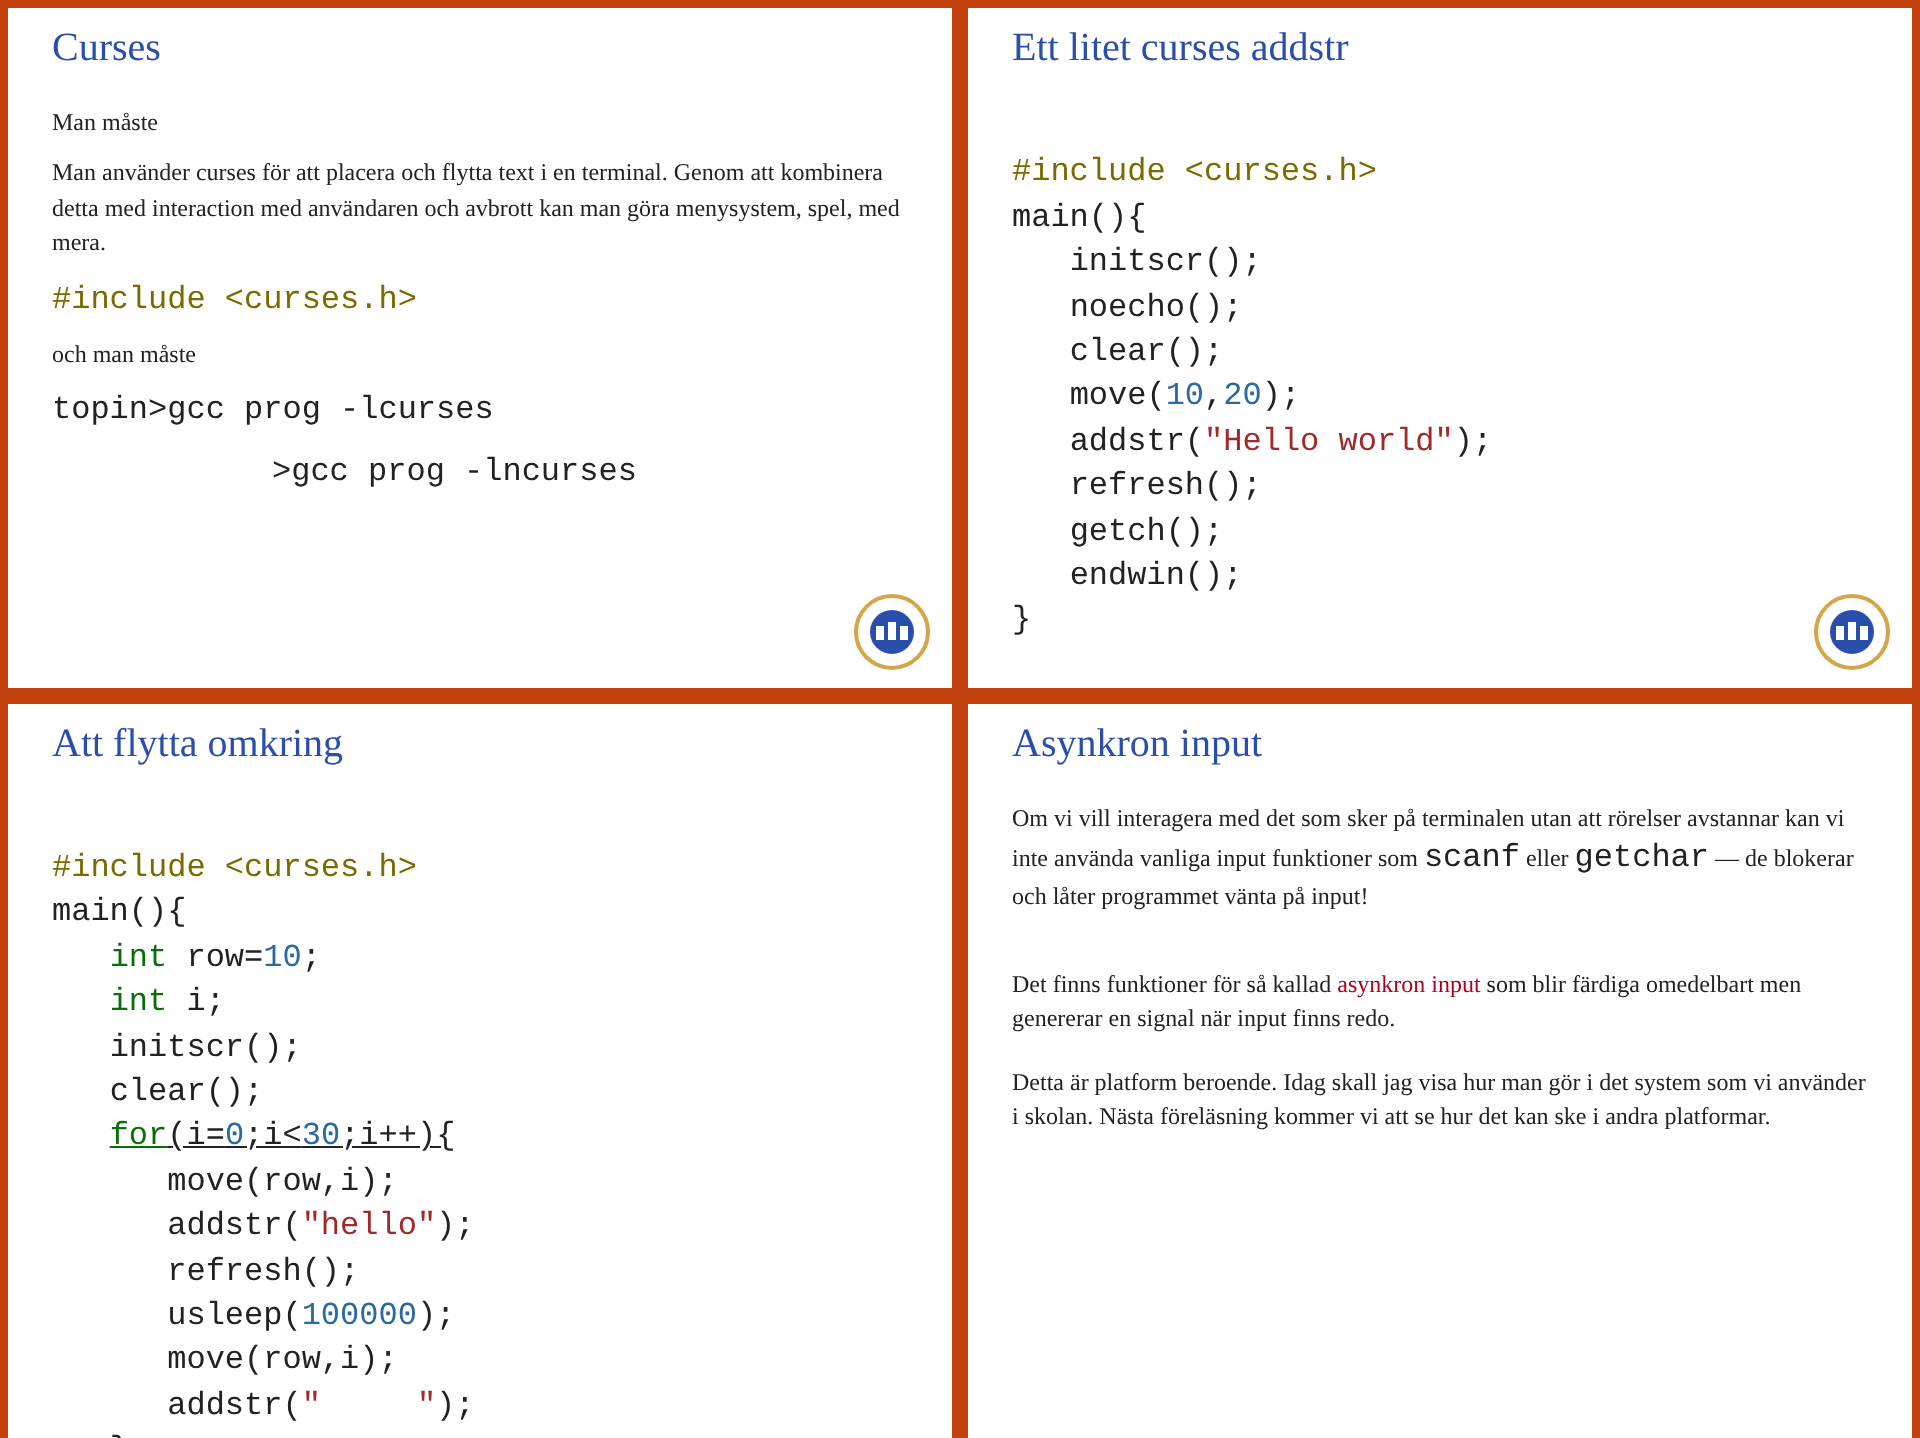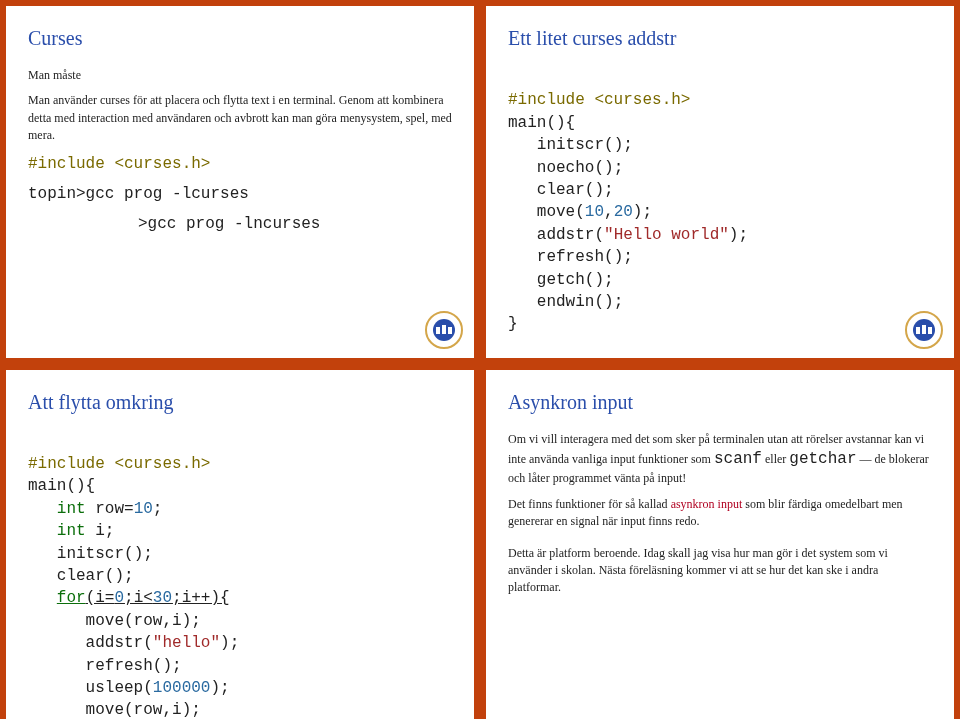--- a/index.html
+++ b/index.html
@@ -11,22 +11,22 @@
     overflow: hidden;
   }
   .grid {
     display: grid;
     grid-template-columns: 1fr 1fr;
     grid-template-rows: 1fr 1fr;
     width: 960px;
     height: 719px;
   }
   .panel {
-    border: 6px solid #c2410c;
-    padding: 18px 22px 14px 22px;
+    border: 4px solid #c2410c;
+    padding: 6px 22px 14px 22px;
     position: relative;
     font-size: 12px;
     line-height: 1.45;
     color: #222;
   }
   .title {
     font-size: 20px;
     color: #2a4eab;
     margin-bottom: 14px;
     font-weight: normal;
@@ -58,20 +58,21 @@
 </head>
 <body>
 
 <div class="grid">
 
   <div class="panel">
     <h2 class="title">Curses</h2>
     <p class="para">Man måste</p>
     <p class="para">Man använder curses för att placera och flytta text i en terminal. Genom att kombinera detta med interaction med användaren och avbrott kan man göra menysystem, spel, med mera.</p>
     <div class="mono code-block indent"><span class="c-preproc">#include &lt;curses.h&gt;</span></div>
+    <p class="para">och man måste</p>
     <div class="mono code-block indent">topin&gt;gcc prog -lcurses</div>
     <div class="mono code-block" style="margin-left:110px">&gt;gcc prog -lncurses</div>
     <div class="logo">
       <svg viewBox="0 0 40 40">
           <circle cx="20" cy="20" r="18" fill="none" stroke="#d4a64a" stroke-width="2"></circle>
           <circle cx="20" cy="20" r="11" fill="#2a4eab"></circle>
           <rect x="12" y="17" width="4" height="7" fill="#fff"></rect>
           <rect x="18" y="15" width="4" height="9" fill="#fff"></rect>
           <rect x="24" y="17" width="4" height="7" fill="#fff"></rect>
         </svg>
@@ -131,21 +132,21 @@
           <rect x="24" y="17" width="4" height="7" fill="#fff"></rect>
         </svg>
     </div>
   </div>
 
   <div class="panel">
     <h2 class="title">Asynkron input</h2>
     <p class="para">
       <span>Om vi vill interagera med det som sker på terminalen utan att rörelser avstannar kan vi inte använda vanliga input funktioner som </span><span class="mono">scanf</span><span> eller </span><span class="mono">getchar</span><span> — de blokerar och låter programmet vänta på input!</span>
     </p>
-    <p class="para" style="margin-top:8px">
+    <p class="para" style="margin-top:26px">
       <span>Det finns funktioner för så kallad </span><span class="red">asynkron input</span><span> som blir färdiga omedelbart men genererar en signal när input finns redo.</span>
     </p>
     <p class="para" style="margin-top:14px">Detta är platform beroende. Idag skall jag visa hur man gör i det system som vi använder i skolan. Nästa föreläsning kommer vi att se hur det kan ske i andra platformar.</p>
     <div class="logo">
       <svg viewBox="0 0 40 40">
           <circle cx="20" cy="20" r="18" fill="none" stroke="#d4a64a" stroke-width="2"></circle>
           <circle cx="20" cy="20" r="11" fill="#2a4eab"></circle>
           <rect x="12" y="17" width="4" height="7" fill="#fff"></rect>
           <rect x="18" y="15" width="4" height="9" fill="#fff"></rect>
           <rect x="24" y="17" width="4" height="7" fill="#fff"></rect>

